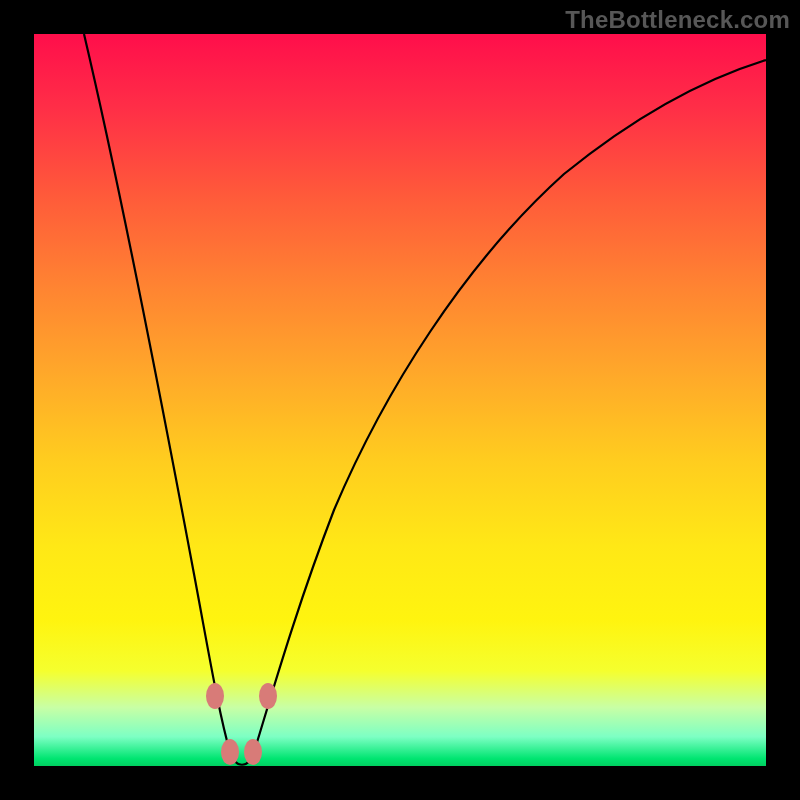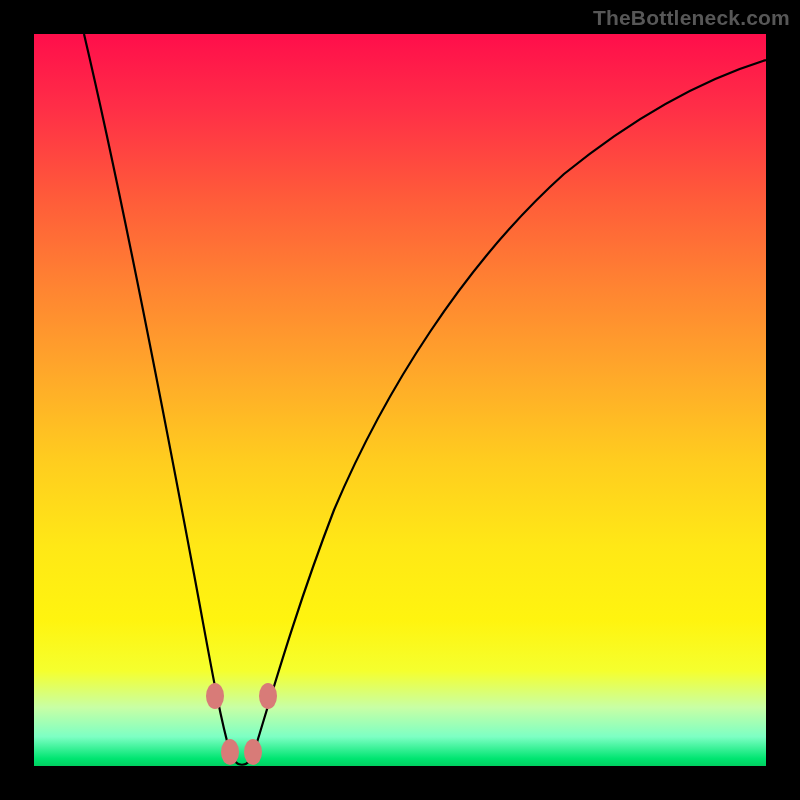--- a/index.html
+++ b/index.html
@@ -36,21 +36,21 @@
       #7dffc4 96%,
       #00e571 99%,
       #00d060 100%
     );
   }
   .watermark {
     position: absolute;
     top: 6px;
     right: 10px;
     font-family: Arial, Helvetica, sans-serif;
-    font-size: 21px;
+    font-size: 24px;
     font-weight: bold;
     color: #575757;
     letter-spacing: 0.2px;
   }
   svg.curve {
     position: absolute;
     inset: 0;
     width: 100%;
     height: 100%;
   }

